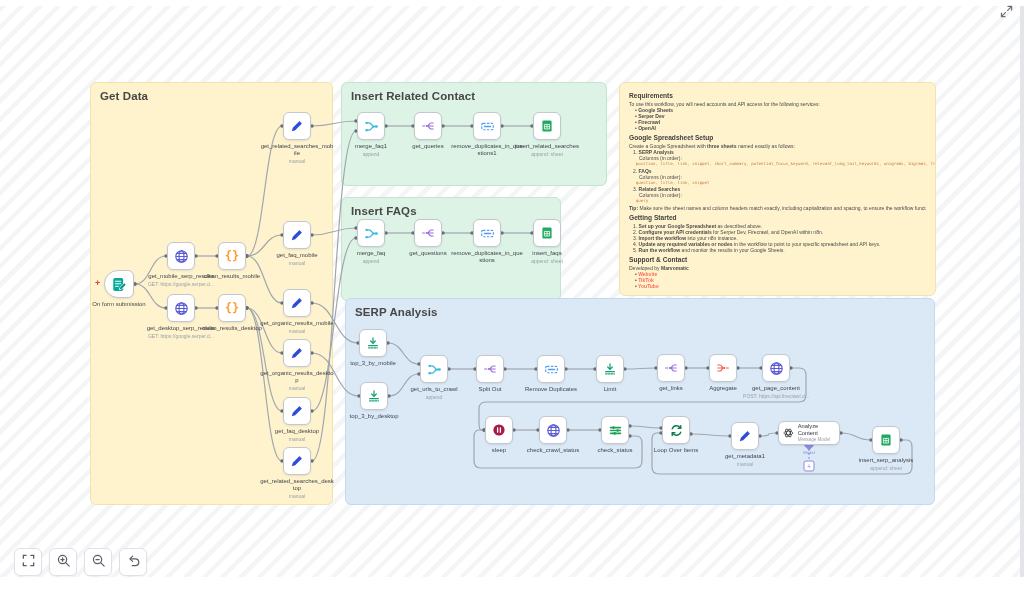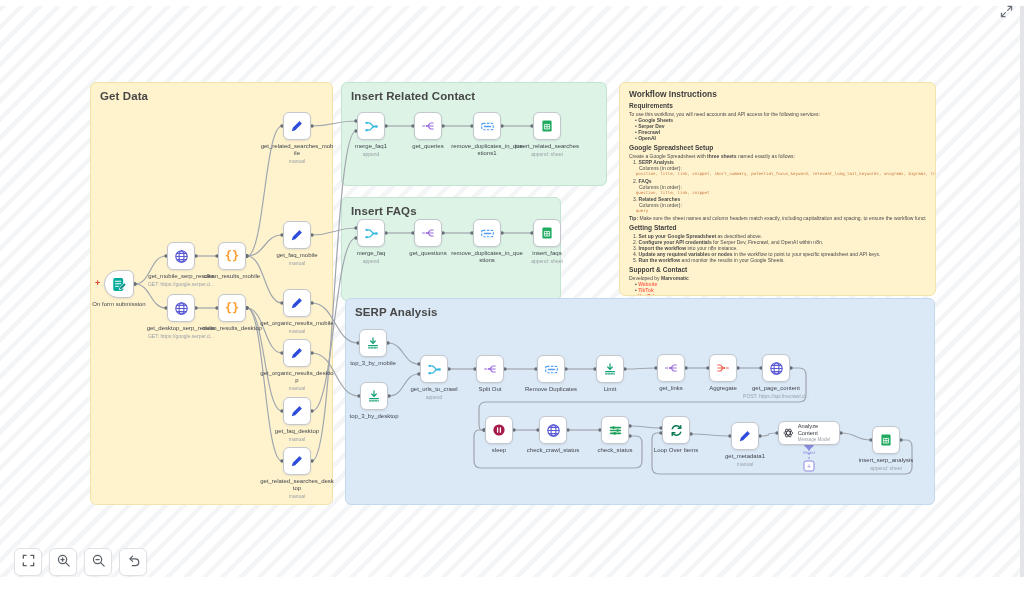--- a/index.html
+++ b/index.html
@@ -53,21 +53,20 @@
     <div class="sticky-title">Insert Related Contact</div>
   </div>
 <div class="sticky green" style="left: 341px; top: 197px; width: 220px; height: 104px;">
     <div class="sticky-title">Insert FAQs</div>
   </div>
 <div class="sticky blue" style="left: 345px; top: 298px; width: 590px; height: 207px;">
     <div class="sticky-title">SERP Analysis</div>
   </div>
 <div class="sticky yellow" style="left: 619px; top: 82px; width: 317px; height: 214px;">
     <div class="inst">
-      <div class="h1">Workflow Instructions</div>
       <div class="h2">Requirements</div>
       <div class="p">To use this workflow, you will need accounts and API access for the following services:</div>
       <div class="bullet">• Google Sheets</div>
       <div class="bullet">• Serper Dev</div>
       <div class="bullet">• Firecrawl</div>
       <div class="bullet">• OpenAI</div>
       <div class="h2">Google Spreadsheet Setup</div>
       <div class="p">Create a Google Spreadsheet with <b>three sheets</b> named exactly as follows:</div>
       <div class="numrow">1. <b>SERP Analysis</b></div>
       <div class="colslabel">Columns (in order):</div>

